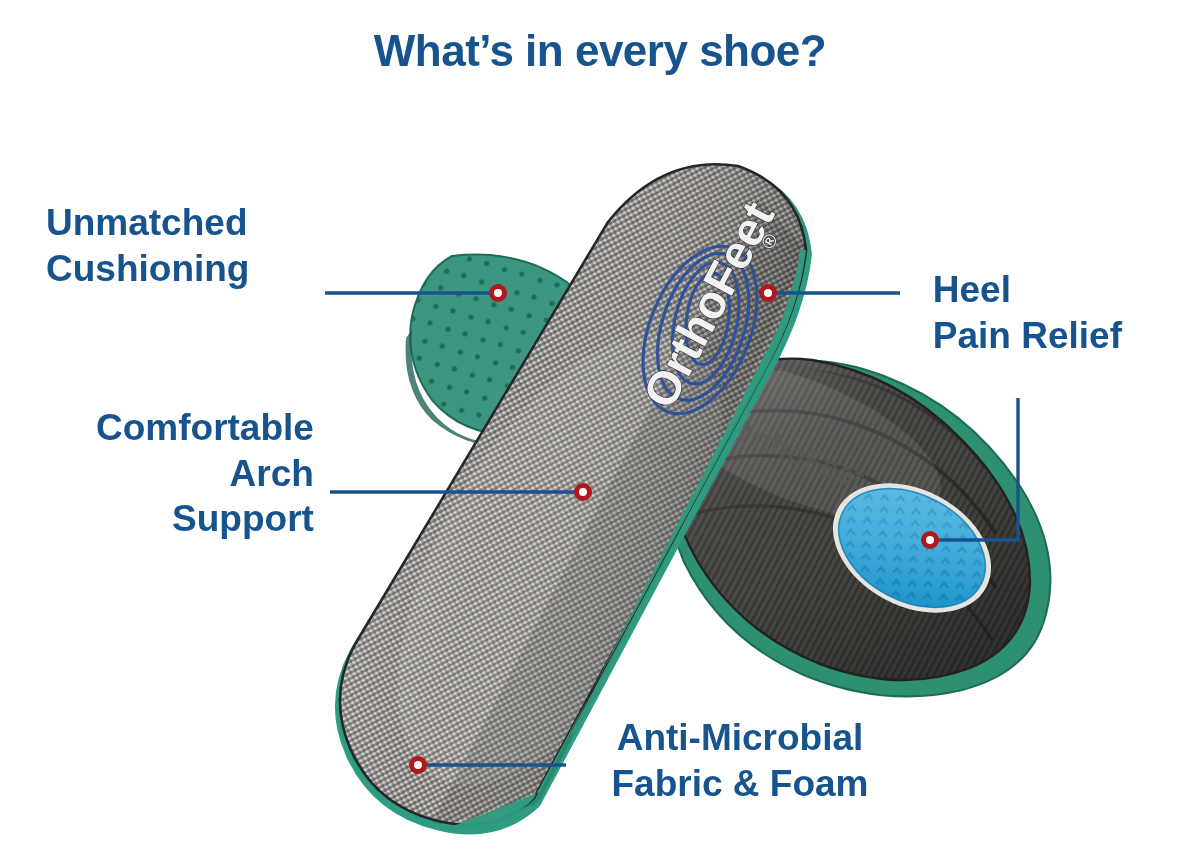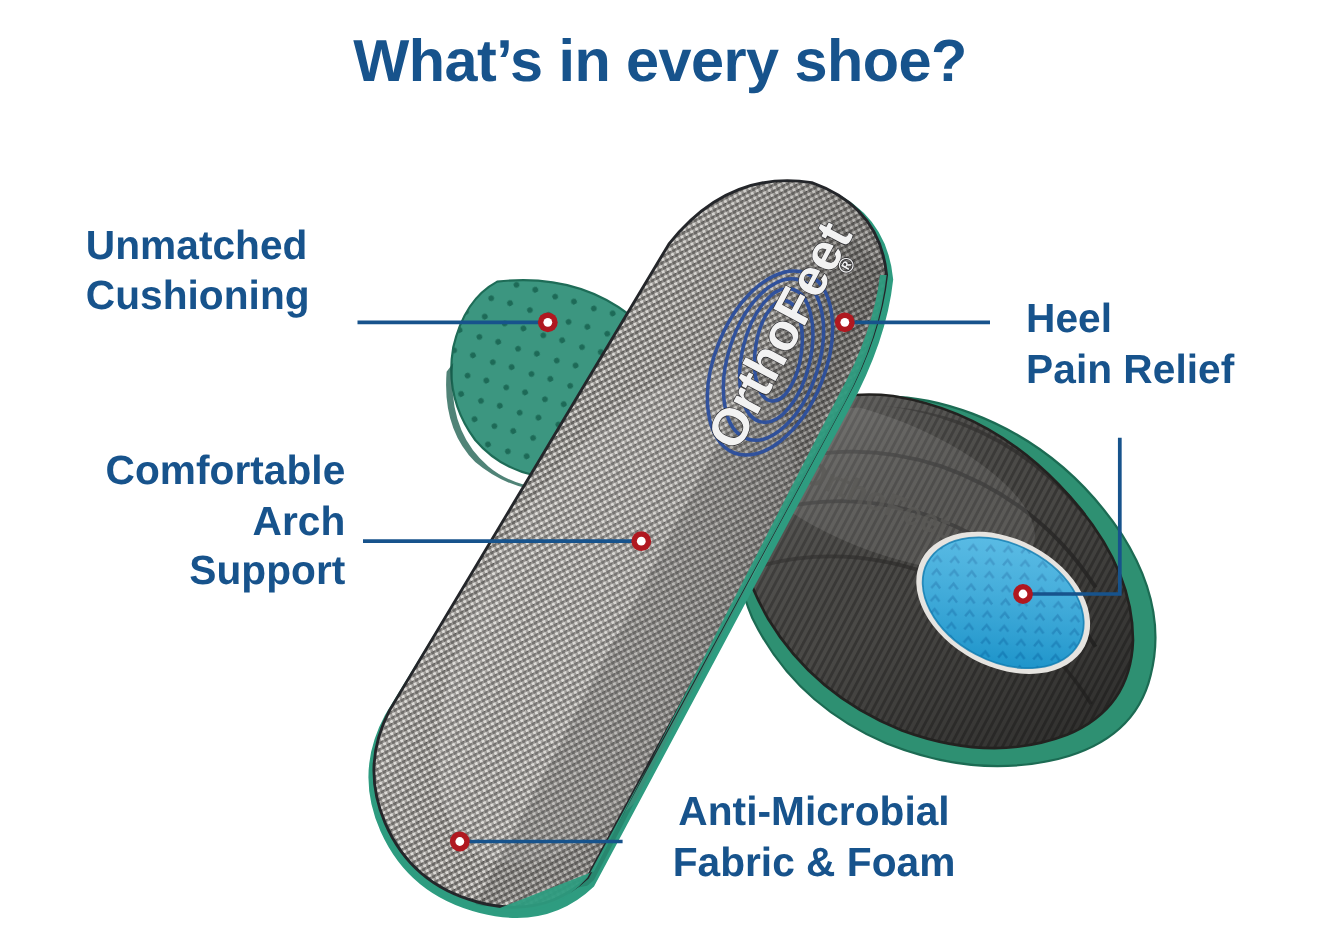--- a/index.html
+++ b/index.html
@@ -19,38 +19,38 @@
     overflow: hidden;
   }
 
   
   #title {
     position: absolute;
     left: 0;
     top: 28px;
     width: 1200px;
     text-align: center;
-    font-size: 54px;
+    font-size: 44px;
     font-weight: bold;
     letter-spacing: -0.5px;
     color: #17538C;
     line-height: 1.05;
     white-space: nowrap;
   }
 
   
   .callout {
     position: absolute;
     color: #17538C;
     font-weight: bold;
     font-size: 37px;
     line-height: 1.23;
     white-space: pre-line;
   }
-  #label-cushioning { left: 46px;  top: 200px;  text-align: left; margin-left: 32px; }
+  #label-cushioning { left: 46px;  top: 200px;  text-align: left; }
   #label-arch       { left: 96px;  top: 405px;  text-align: right; }
   #label-heel       { right: 78px; top: 267px;  text-align: left; }
   #label-fabric     { left: 570px; top: 715px;  text-align: center; width: 340px; }
 
   
   #art {
     position: absolute;
     left: 0; top: 0;
     width: 1200px;
     height: 857px;

